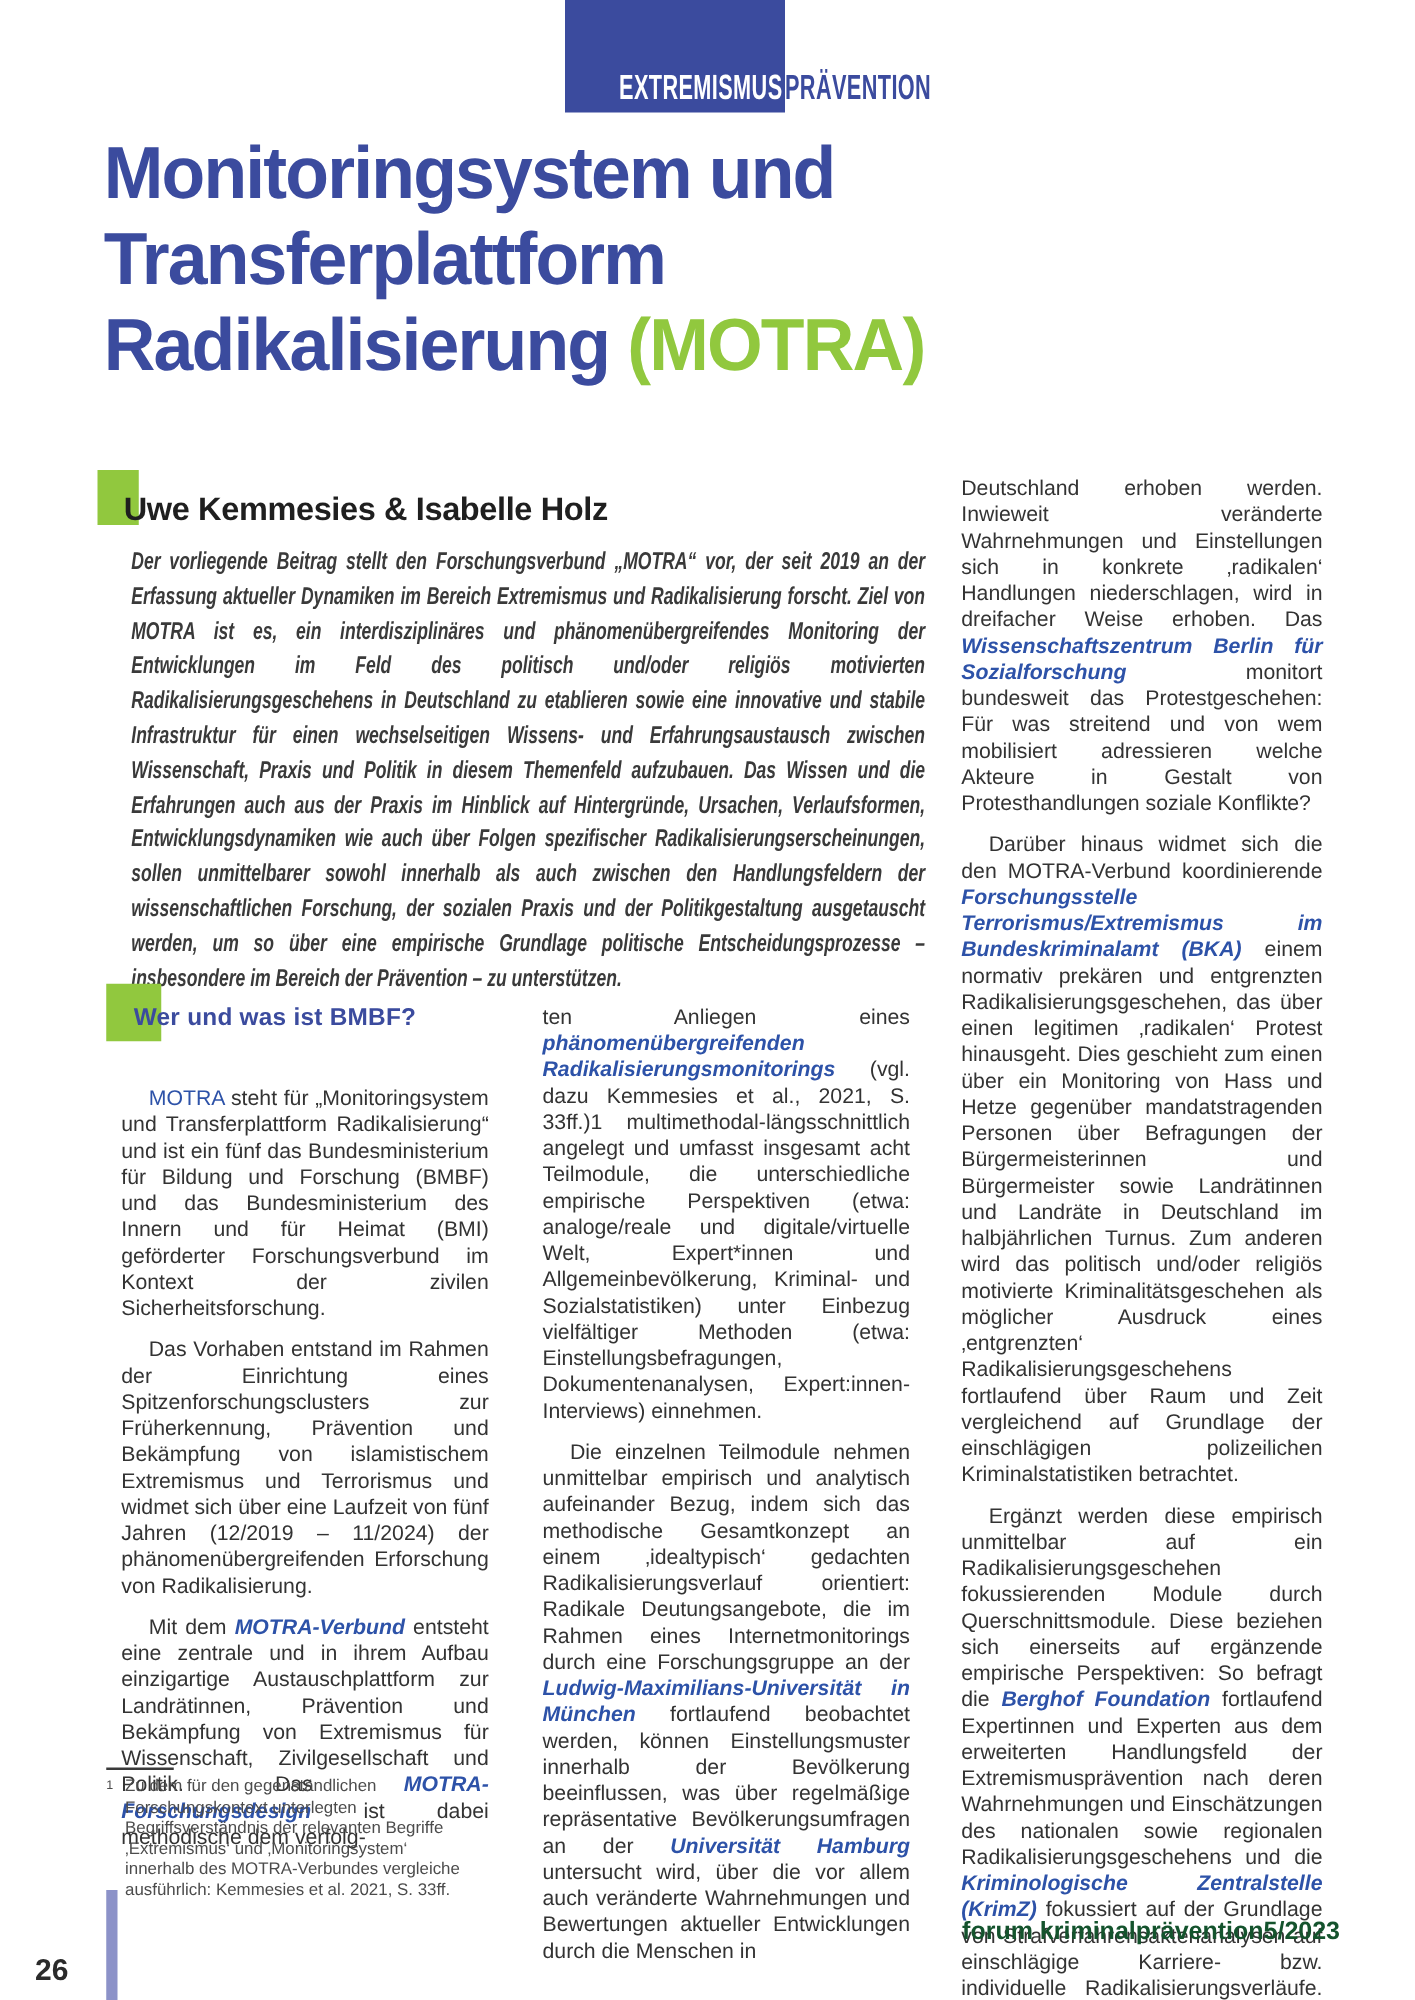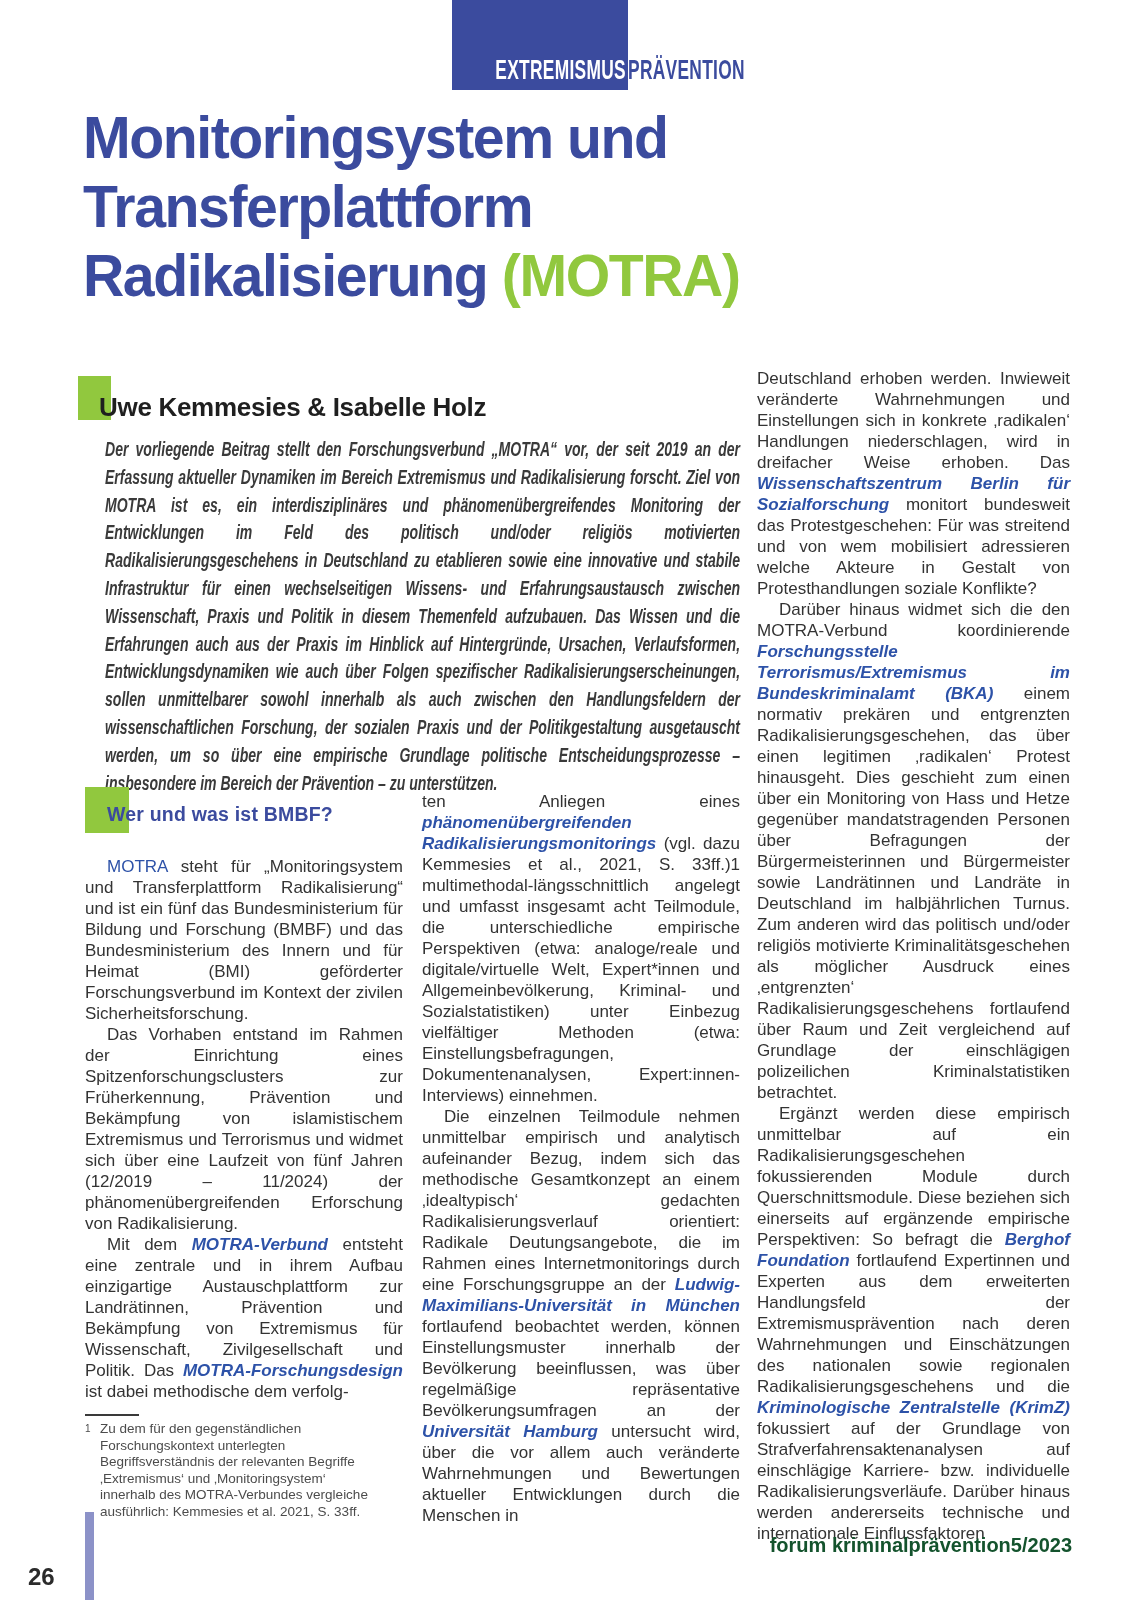--- a/index.html
+++ b/index.html
@@ -79,21 +79,21 @@
   
   .col{
     position:absolute;
     font-size:17px;line-height:21px;color:var(--body);
     text-align:justify;
     -webkit-hyphens:auto;hyphens:auto;
   }
   .col-left{left:85px;top:856px;width:318px;}
   .col-mid{left:422px;top:791px;width:318px;}
   .col-right{left:757px;top:368px;width:313px;}
-  .col p{margin:0;}
+  .col p{margin:12px;}
   .col p.indent{text-indent:22px;}
   .s-link{color:var(--link);font-weight:700;font-style:italic;}
   .s-blue{color:var(--link);}
   
   .footnote{
     position:absolute;left:85px;top:1414px;width:300px;
     font-size:13.5px;line-height:16.5px;color:var(--footnote);
     text-align:left;
   }
   .fn-rule{width:54px;border-top:2px solid #3a3a3a;margin-bottom:5px;}

